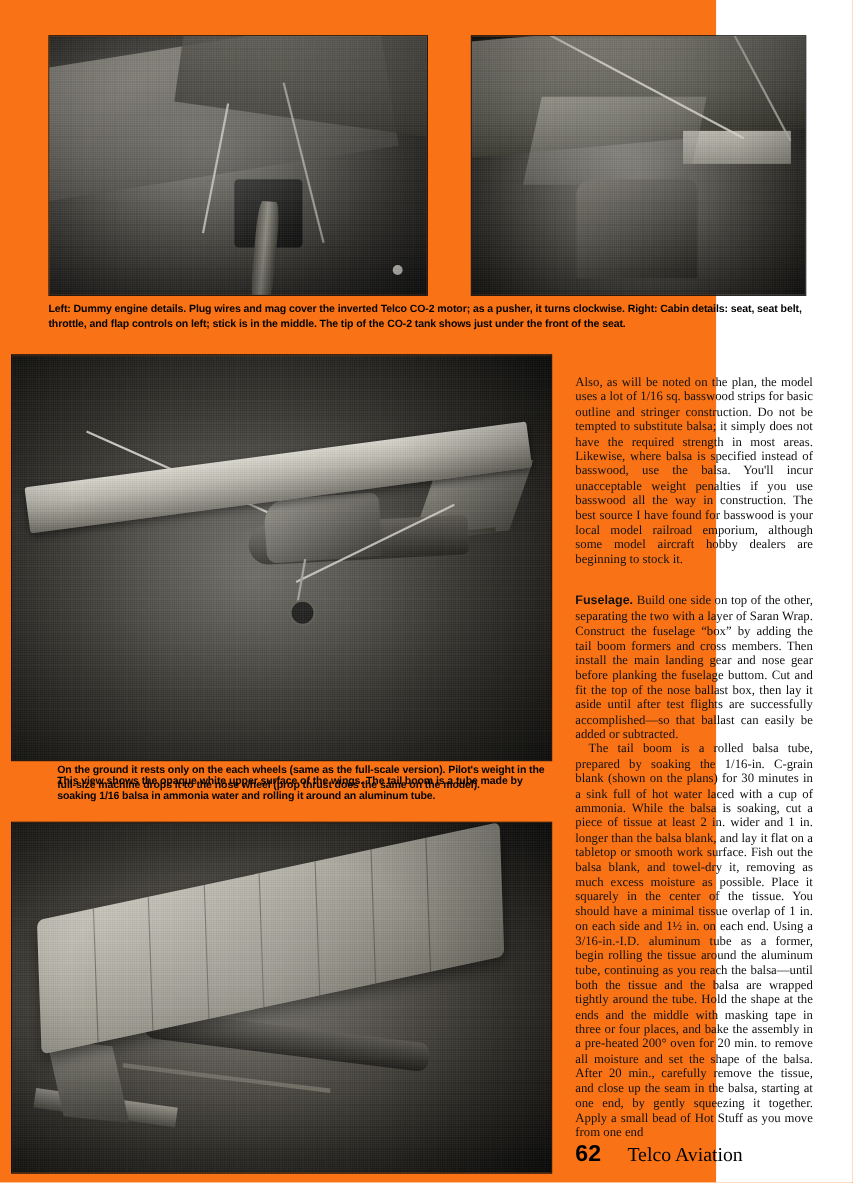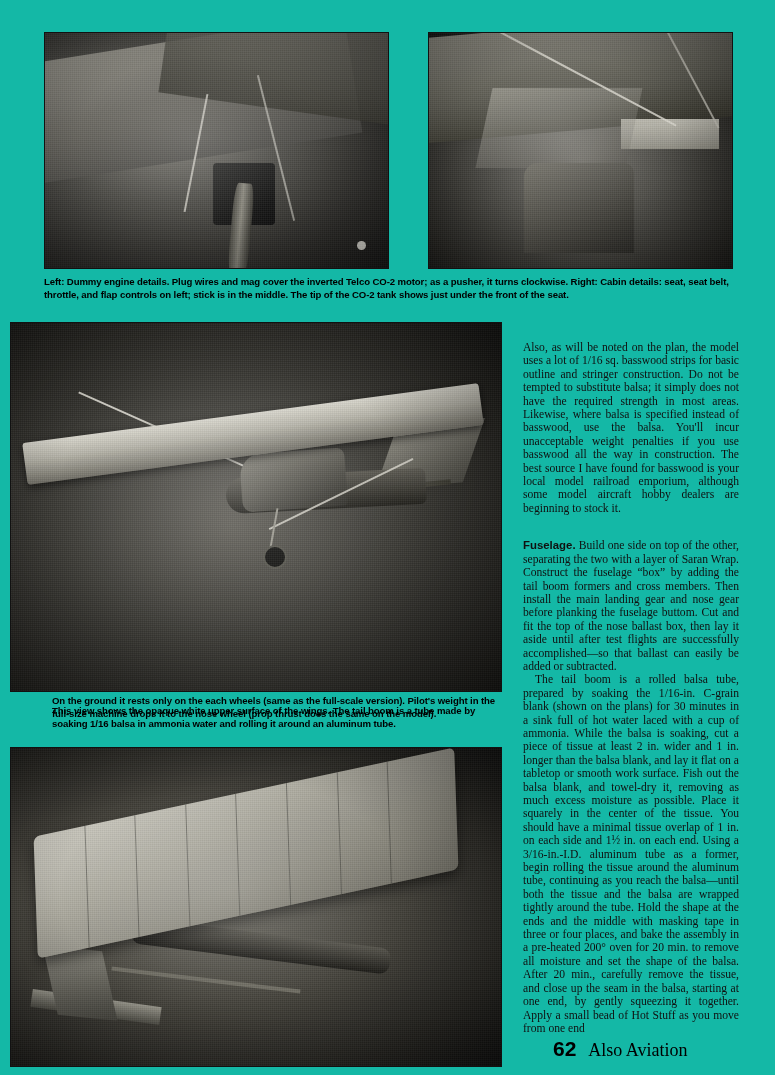--- a/index.html
+++ b/index.html
@@ -10,23 +10,23 @@
   body {
     width: 775px;
     height: 1075px;
     font-family: "Liberation Serif", serif;
     color: #000;
     position: relative;
     overflow: hidden;
   }
   .page {
     position: relative;
-    width: 775px;
+    width: 651px;
     height: 1075px;
-    background: #14b8a6;
+    background: #f97316;
   }
 
   
   .photo {
     position: absolute;
     background: #3a3a38;
     overflow: hidden;
     border: 1px solid #111;
   }
   .grain {
@@ -248,22 +248,21 @@
 
   
   #footer {
     position: absolute;
     left: 523px;
     bottom: 14px;
     width: 216px;
     display: flex;
     align-items: baseline;
     justify-content: flex-start;
-    gap: 12px;
-    margin-left: 30px;
+    gap: 24px;
   }
   #page-number {
     font-family: "Liberation Sans", sans-serif;
     font-weight: bold;
     font-size: 21px;
     color: #000;
   }
   #magazine-name {
     font-family: "Liberation Serif", serif;
     font-size: 18px;
@@ -343,16 +342,16 @@
     <p class="spaced no-indent">
       <span class="run-in-head">Fuselage.</span><span> Build one side on top of the other, separating the two with a layer of Saran Wrap. Construct the fuselage “box” by adding the tail boom formers and cross members. Then install the main landing gear and nose gear before planking the fuselage buttom. Cut and fit the top of the nose ballast box, then lay it aside until after test flights are successfully accomplished—so that ballast can easily be added or subtracted.</span>
     </p>
     <p>
       <span>The tail boom is a rolled balsa tube, prepared by soaking the 1/16-in. C-grain blank (shown on the plans) for 30 minutes in a sink full of hot water laced with a cup of ammonia. While the balsa is soaking, cut a piece of tissue at least 2 in. wider and 1 in. longer than the balsa blank, and lay it flat on a tabletop or smooth work surface. Fish out the balsa blank, and towel-dry it, removing as much excess moisture as possible. Place it squarely in the center of the tissue. You should have a minimal tissue overlap of 1 in. on each side and 1½ in. on each end. Using a 3/16-in.-I.D. aluminum tube as a former, begin rolling the tissue around the aluminum tube, continuing as you reach the balsa—until both the tissue and the balsa are wrapped tightly around the tube. Hold the shape at the ends and the middle with masking tape in three or four places, and bake the assembly in a pre-heated 200° oven for 20 min. to remove all moisture and set the shape of the balsa. After 20 min., carefully remove the tissue, and close up the seam in the balsa, starting at one end, by gently squeezing it together. Apply a small bead of Hot Stuff as you move from one end</span>
     </p>
   </div>
 
   <div id="footer">
     <span id="page-number">62</span>
-    <span id="magazine-name">Also Aviation</span>
+    <span id="magazine-name">Telco Aviation</span>
   </div>
 
 </div>
 
 </body></html>

